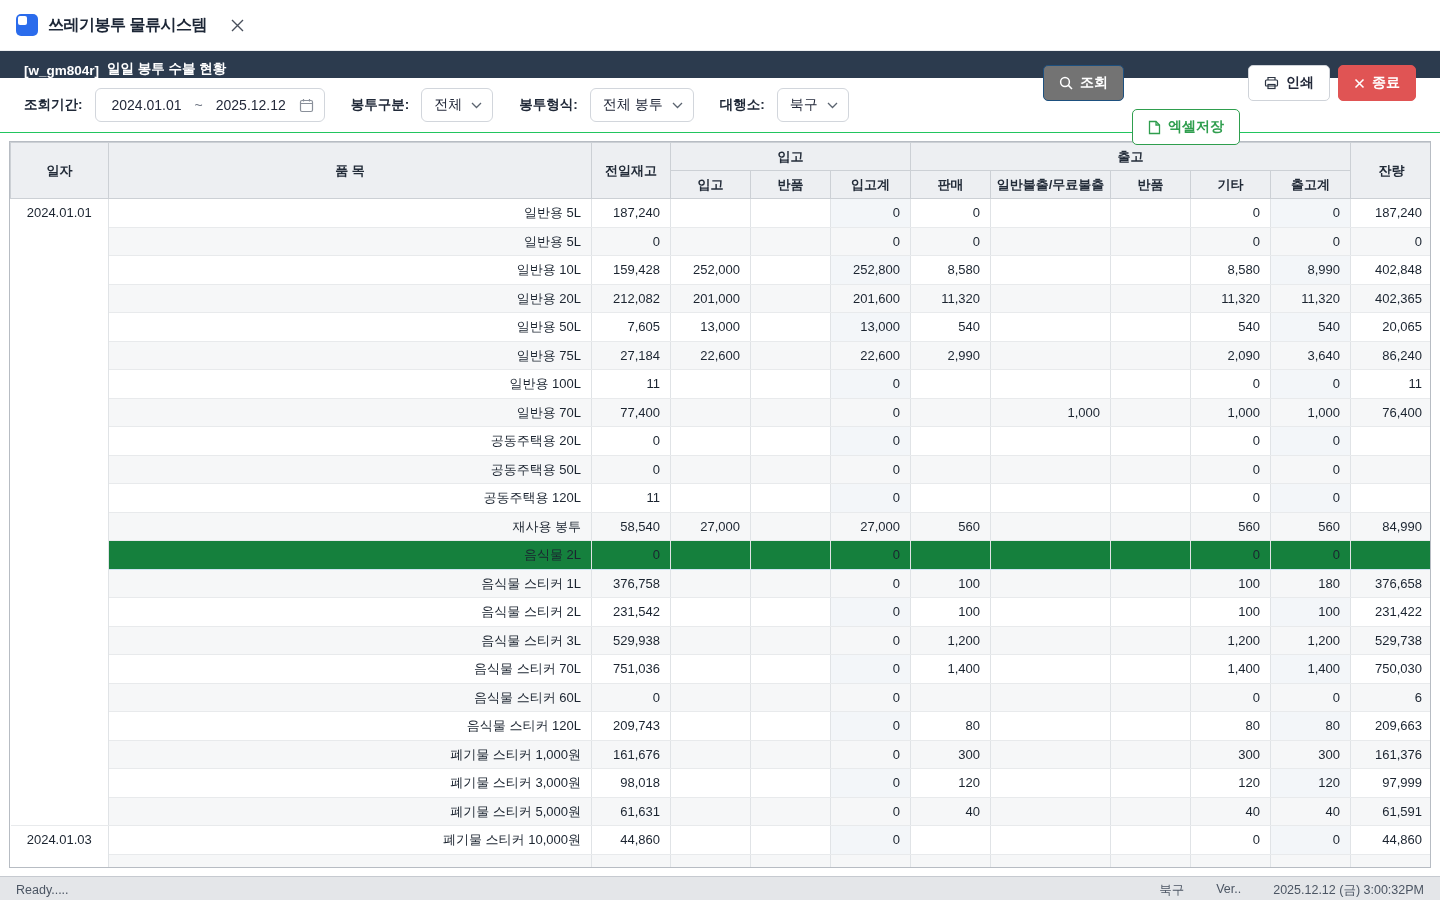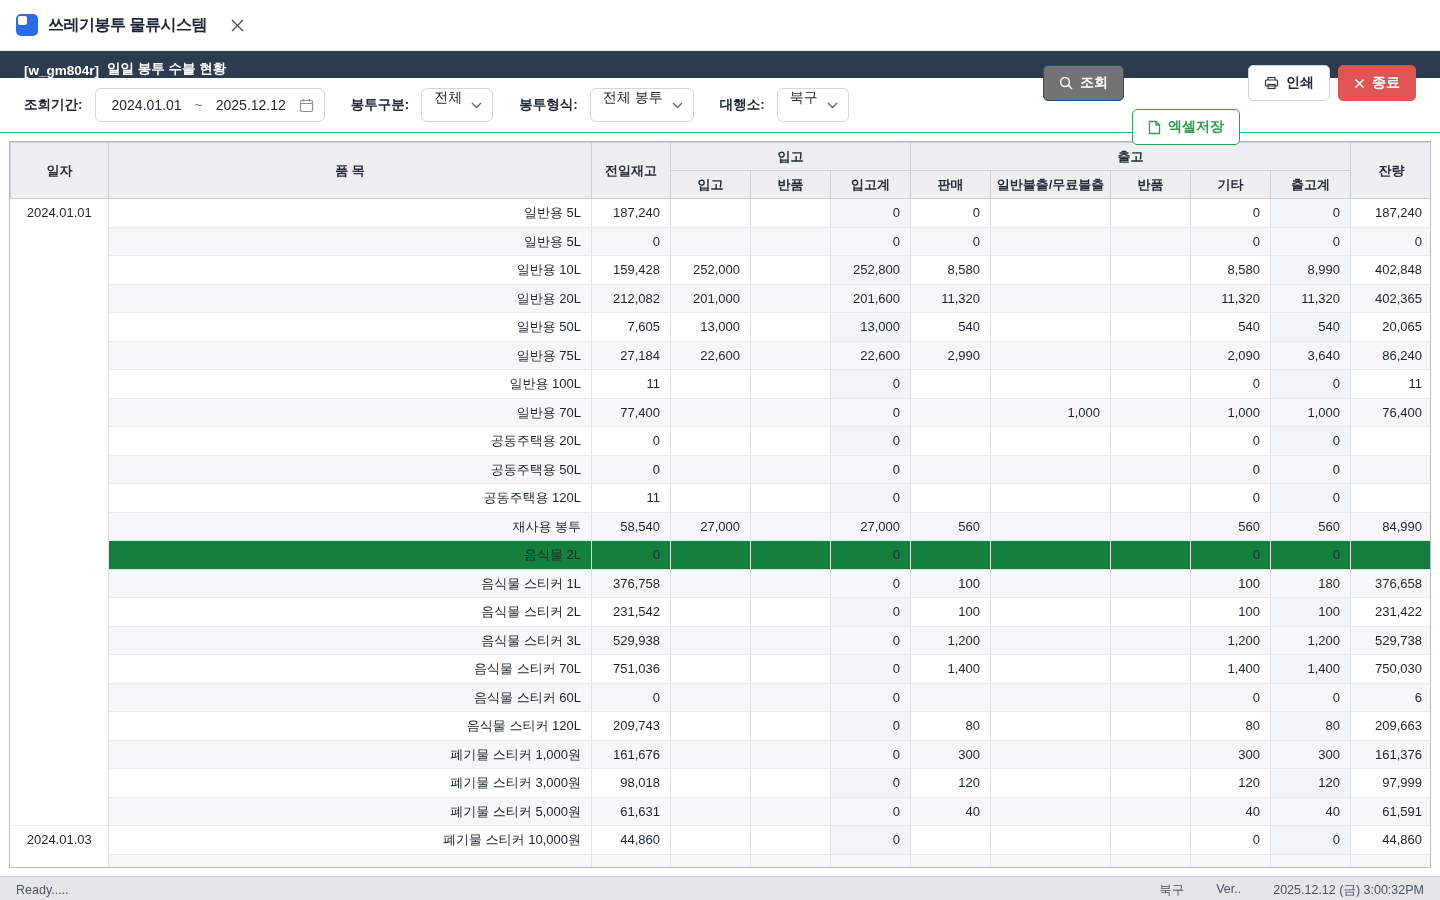--- a/index.html
+++ b/index.html
@@ -26,21 +26,21 @@
   .subbar { height:27px; background:#2c3b4e; color:#fff; display:flex; align-items:flex-end;
             padding:0 24px; font-size:13.5px; font-weight:600; gap:8px; }
 
   
   .filterbar { height:55px; display:flex; align-items:center; gap:12px; padding:0 24px;
                border-bottom:1px solid #22c55e; background:#fff; }
   .flabel { font-size:13.5px; font-weight:700; color:#202938; white-space:nowrap; }
   .daterange { display:flex; align-items:center; gap:13px; height:34px; border:1px solid #d2d6dc;
                border-radius:6px; padding:0 10px 0 16px; font-size:14px; color:#23293a; background:#fff; }
   .tilde { color:#6b7280; }
-  .dd { display:flex; gap:9px; height:34px; border:1px solid #d2d6dc;
+  .dd { display:flex; align-items:center; gap:9px; height:34px; border:1px solid #d2d6dc;
         border-radius:6px; padding:0 10px 0 12px; font-size:14px; color:#23293a; background:#fff; cursor:default; }
   .gap-lg { margin-left:14px; }
   .btns { margin-left:auto; display:flex; gap:8px; }
   .btn { height:36px; display:flex; align-items:center; gap:7px; padding:0 15px; border-radius:5px;
          font-size:14px; font-weight:600; border:1px solid transparent; background:#fff; cursor:default; }
   .btn-search { background:#737373; border-color:#1d507f; color:#fff; }
   .btn-excel  { border-color:#2f9e4e; color:#2f9e4e;margin-top:44px; }
   .btn-print  { border-color:#cfd3d9; color:#23293a; }
   .btn-close  { background:#e05454; border-color:#e05454; color:#fff; }
   .icn { display:inline-flex; align-items:center; }

